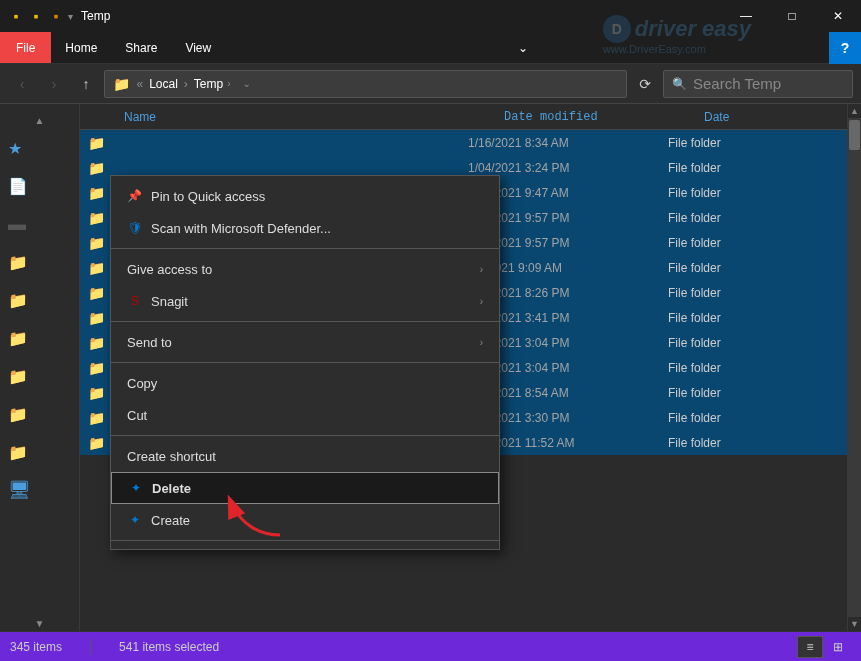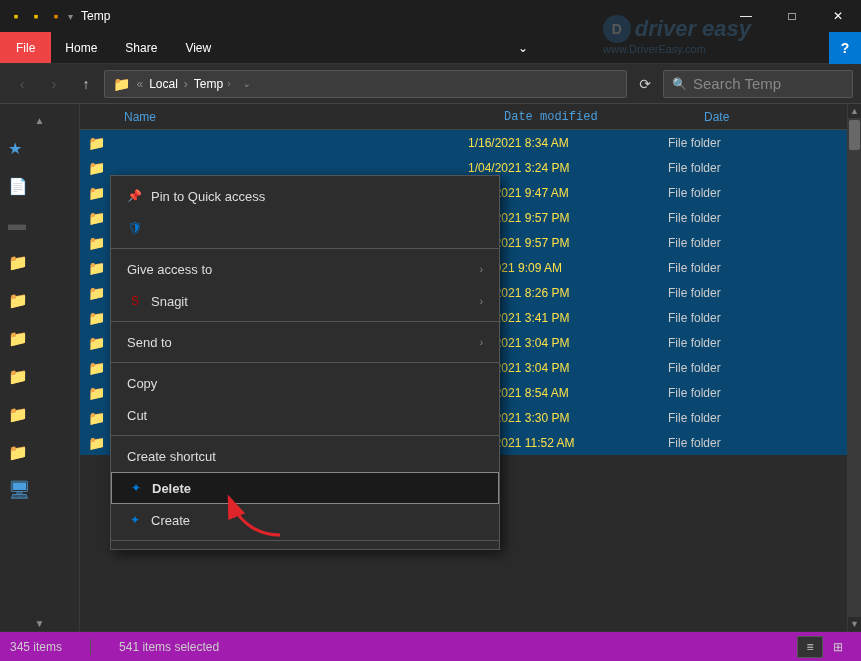--- a/index.html
+++ b/index.html
@@ -283,21 +283,21 @@
     }
     .file-row.selected { background: #094771; }
     .file-row-name {
       width: 380px;
       display: flex;
       align-items: center;
       gap: 6px;
       overflow: hidden;
       white-space: nowrap;
     }
-    .file-row-date { width: 200px; color: #fde047; }
+    .file-row-date { width: 200px; color: #a3a3a3; }
     .file-row-type { flex: 1; color: #ccc; }
     .folder-icon { color: #e6a817; font-size: 14px; }
 
     
     .scrollbar-v {
       width: 14px;
       background: #2b2b2b;
       border-left: 1px solid #3a3a3a;
       display: flex;
       flex-direction: column;
@@ -325,21 +325,21 @@
       left: 1px;
       right: 1px;
       height: 30px;
       background: #686868;
       border-radius: 2px;
     }
 
     
     .status-bar {
       height: 30px;
-      background: #a21caf;
+      background: #6d28d9;
       display: flex;
       align-items: center;
       padding: 0 10px;
       color: #ccc;
       font-size: 12px;
       border-top: 1px solid #333;
       gap: 16px;
     }
     .status-divider {
       width: 1px;
@@ -674,20 +674,21 @@
   </div>
 </div>
 
 <div class="context-menu">
   <div class="ctx-item">
     <span class="ctx-icon">📌</span>
     <span>Pin to Quick access</span>
   </div>
   <div class="ctx-item">
     <span class="ctx-icon ctx-icon-blue">🛡</span>
+    <span>Scan with Microsoft Defender...</span>
   </div>
   <div class="ctx-separator"></div>
   <div class="ctx-item">
     <span>Give access to</span>
     <span class="ctx-submenu-arrow">›</span>
   </div>
   <div class="ctx-item">
     <span class="ctx-icon ctx-icon-red">S</span>
     <span>Snagit</span>
     <span class="ctx-submenu-arrow">›</span>

